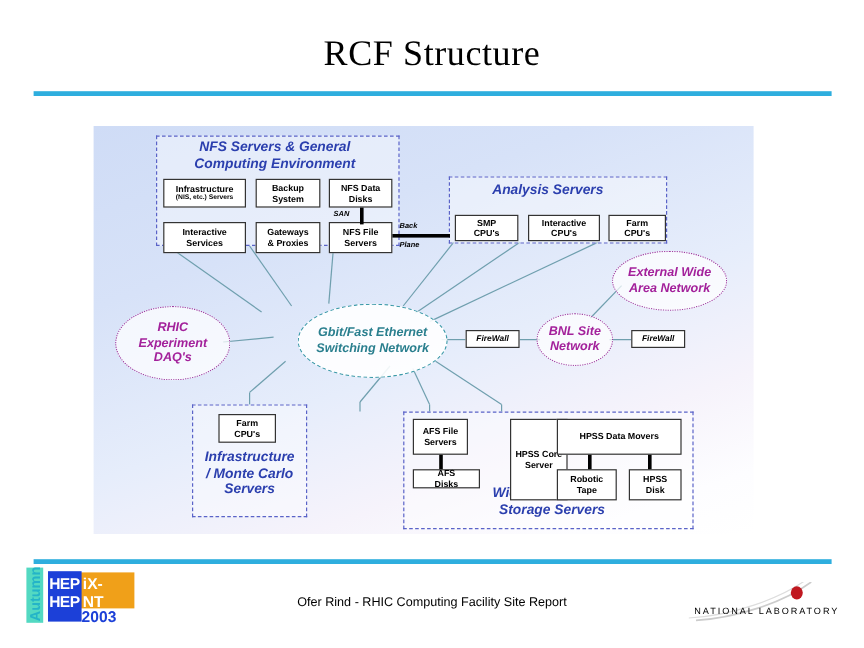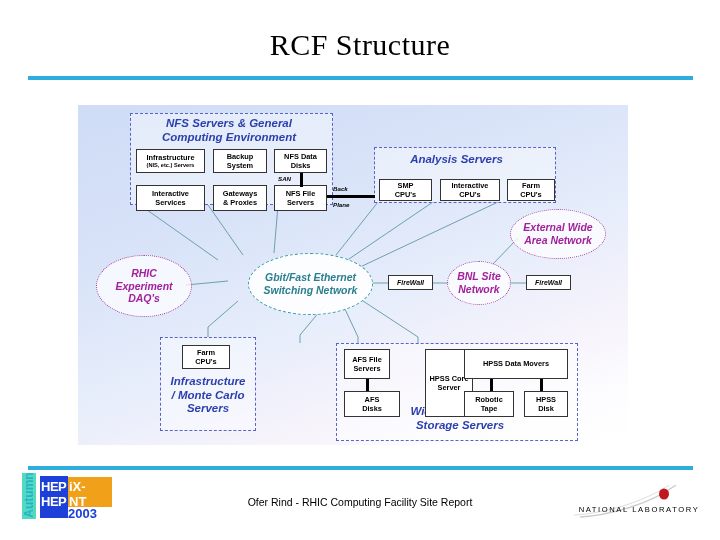--- a/index.html
+++ b/index.html
@@ -383,21 +383,21 @@
     <div>Servers</div>
   </div>
 
   <div class="group" style="left:258px; top:238px; width:242px; height:98px;"></div>
 
   <div class="node" style="left:266px; top:244px; width:46px; height:30px;">
     <span>AFS File</span>
     <span>Servers</span>
   </div>
   <div class="thickbar" style="left:288px; top:274px; width:2.5px; height:12px;"></div>
-  <div class="node" style="left:266px; top:286px; width:56px; height:26px;">
+  <div class="node" style="left:266px; top:286px; width:56px; height:16px;">
     <span>AFS</span>
     <span>Disks</span>
   </div>
 
   <div class="node" style="left:347px; top:244px; width:48px; height:68px;">
     <span>HPSS Core</span>
     <span>Server</span>
   </div>
 
   <div class="node" style="left:386px; top:244px; width:104px; height:30px;">

